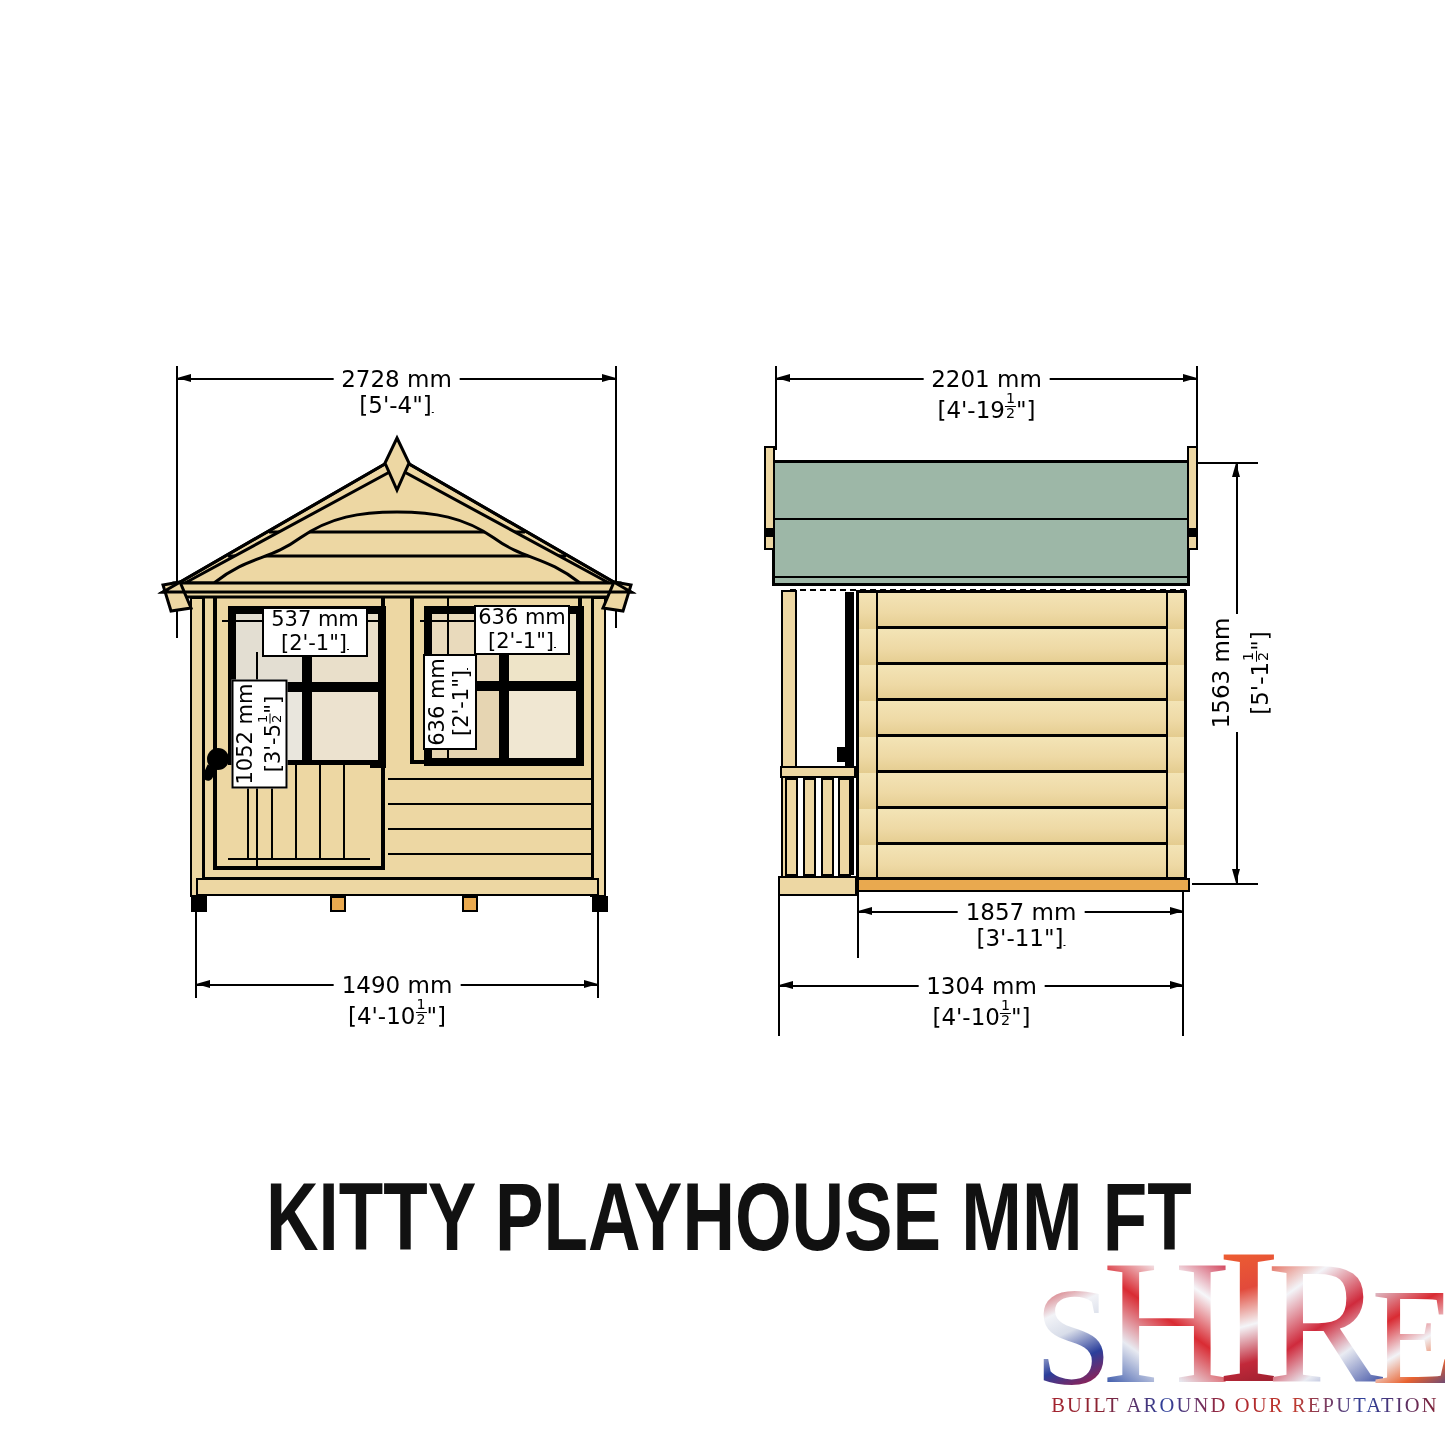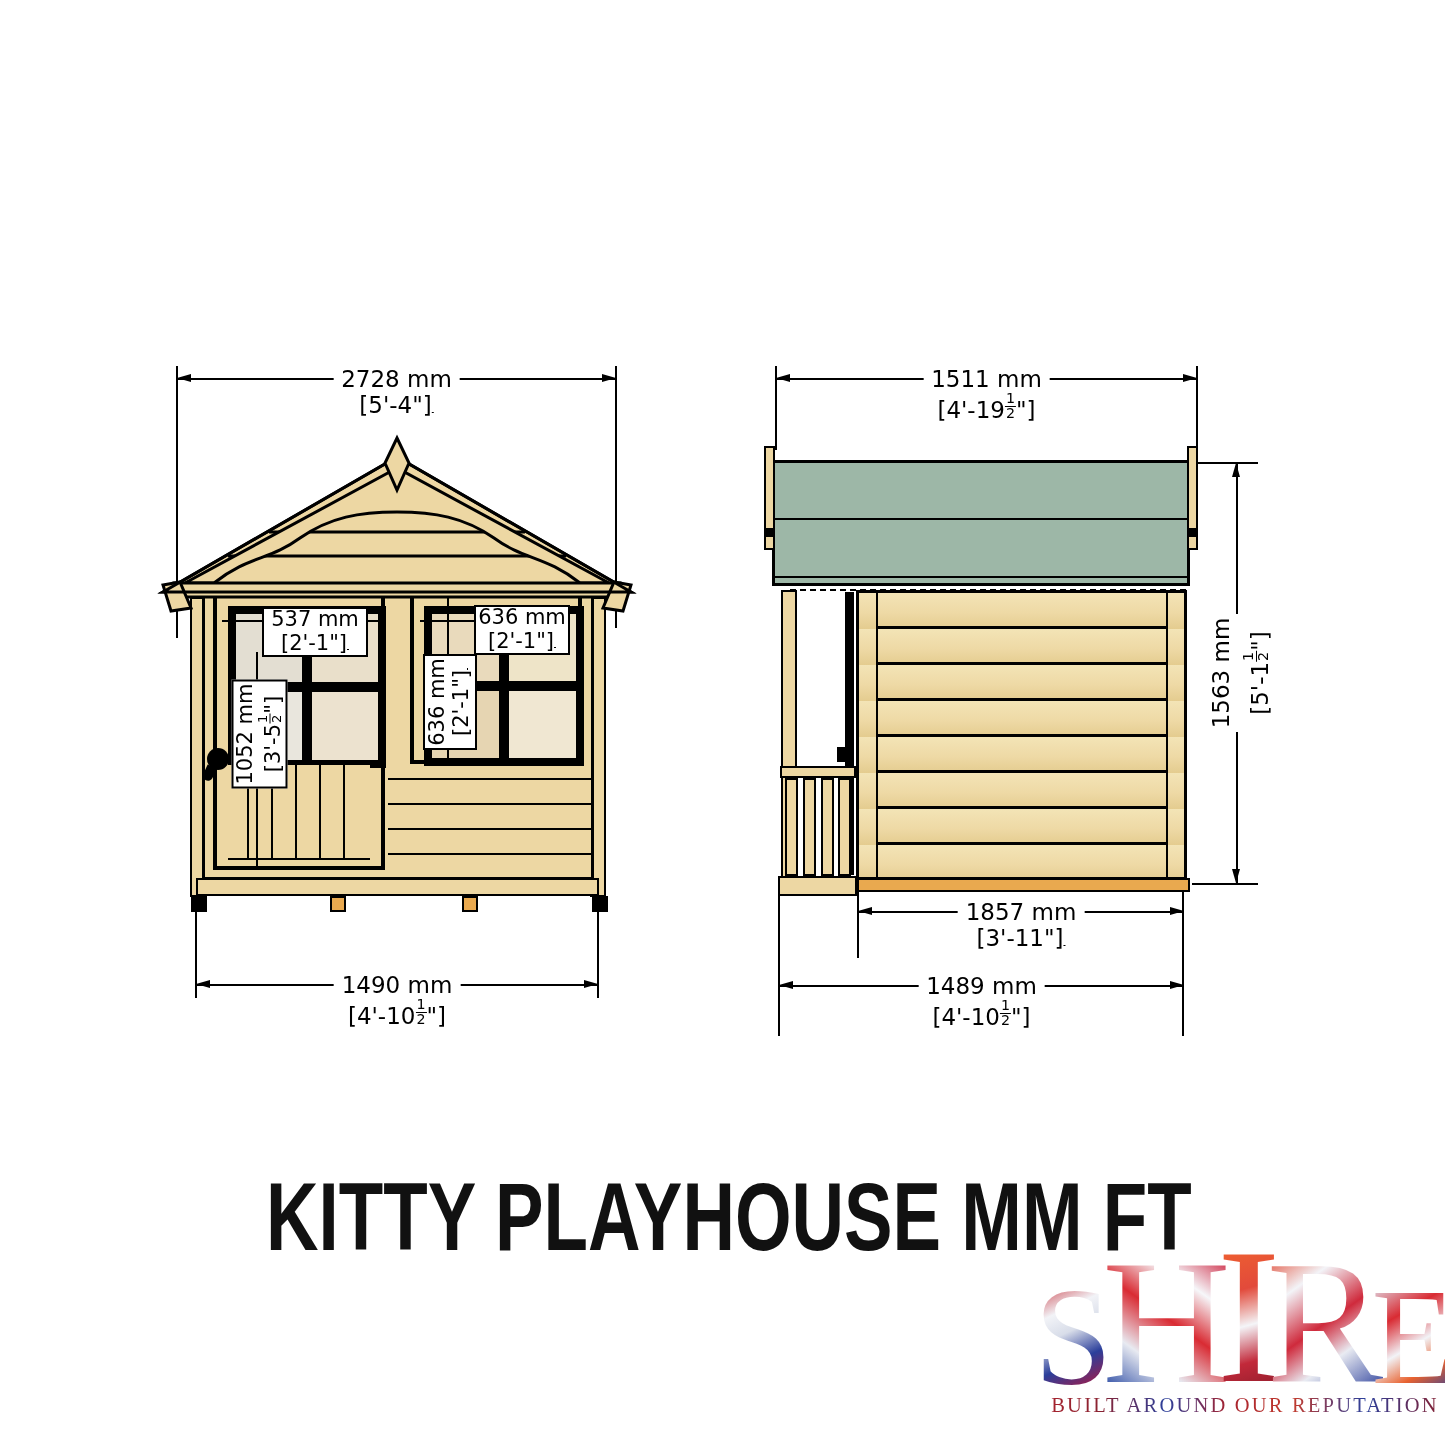--- a/index.html
+++ b/index.html
@@ -176,21 +176,21 @@
   <div class="abs vline" style="left:775px;top:366px;height:84px;"></div>
   <div class="abs vline" style="left:1196px;top:366px;height:82px;"></div>
   <div class="abs vline" style="left:857px;top:890px;height:68px;"></div>
   <div class="abs vline" style="left:1182px;top:890px;height:146px;"></div>
   <div class="abs vline" style="left:778px;top:890px;height:146px;"></div>
   <div class="abs hline" style="left:1196px;top:462px;width:62px;"></div>
   <div class="abs hline" style="left:1192px;top:883px;width:66px;"></div>
 
   <div class="hdim" style="left:776px;top:379px;width:421px;">
     <div class="dimline"></div>
-    <div class="mm">1511 mm</div>
+    <div class="mm">2201 mm</div>
     <div class="ftl"><span>[4'-19</span><span class="frac"><span class="num">1</span><span class="den">2</span></span><span>"]</span></div>
   </div>
 
   <div class="abs" style="left:772px;top:460px;width:418px;height:126px;background:#9db7a7;border:3px solid #000;"></div>
   <div class="abs hline" style="left:775px;top:518px;width:412px;"></div>
   <div class="abs hline" style="left:775px;top:576px;width:412px;"></div>
   <div class="abs dash" style="left:790px;top:589px;width:396px;"></div>
   <div class="abs tan" style="left:764px;top:446px;width:11px;height:104px;"></div>
   <div class="abs tan" style="left:1187px;top:446px;width:11px;height:104px;"></div>
   <div class="abs blk" style="left:766px;top:528px;width:7px;height:9px;"></div>
@@ -226,21 +226,21 @@
   </div>
 
   <div class="hdim" style="left:858px;top:912px;width:326px;">
     <div class="dimline"></div>
     <div class="mm">1857 mm</div>
     <div class="ftl"><span>[3'-11"]</span><span class="frac"><span class="num"></span><span class="den"></span></span><span></span></div>
   </div>
 
   <div class="hdim" style="left:779px;top:986px;width:405px;">
     <div class="dimline"></div>
-    <div class="mm">1489 mm</div>
+    <div class="mm">1304 mm</div>
     <div class="ftl"><span>[4'-10</span><span class="frac"><span class="num">1</span><span class="den">2</span></span><span>"]</span></div>
   </div>
 
   <div class="title">KITTY PLAYHOUSE MM FT</div>
 
   <div class="logo">
     <div class="logo-word">
       <span class="L0 g0">S</span>
       <span class="L1 g1">H</span>
       <span class="L2 g2">I</span>

